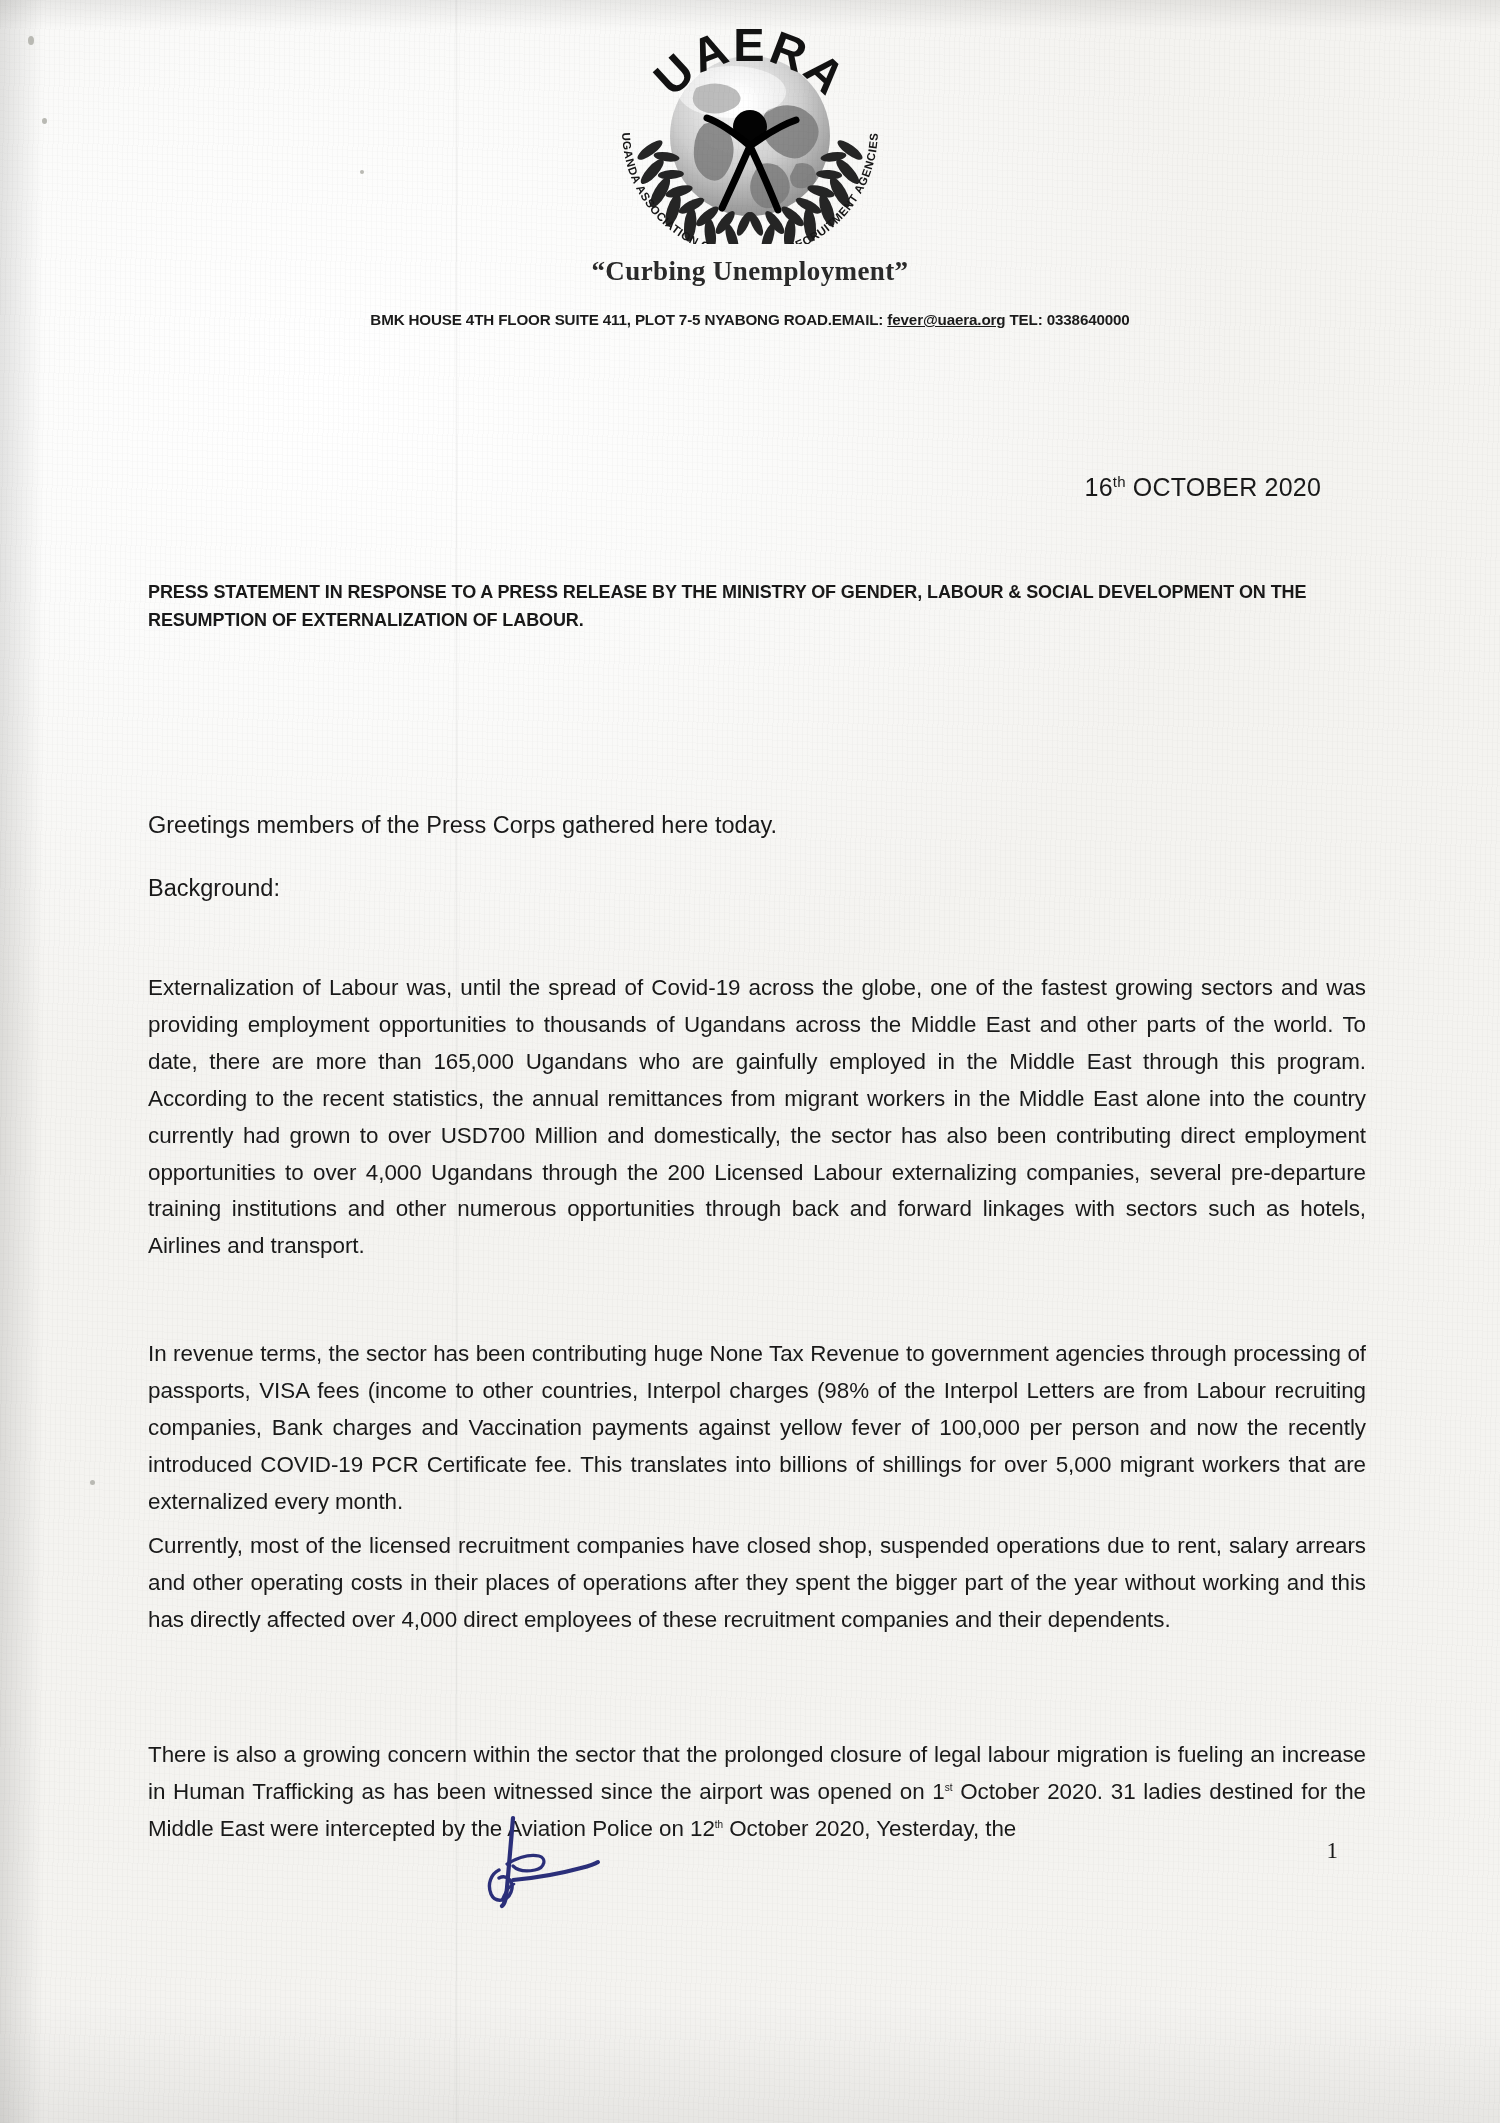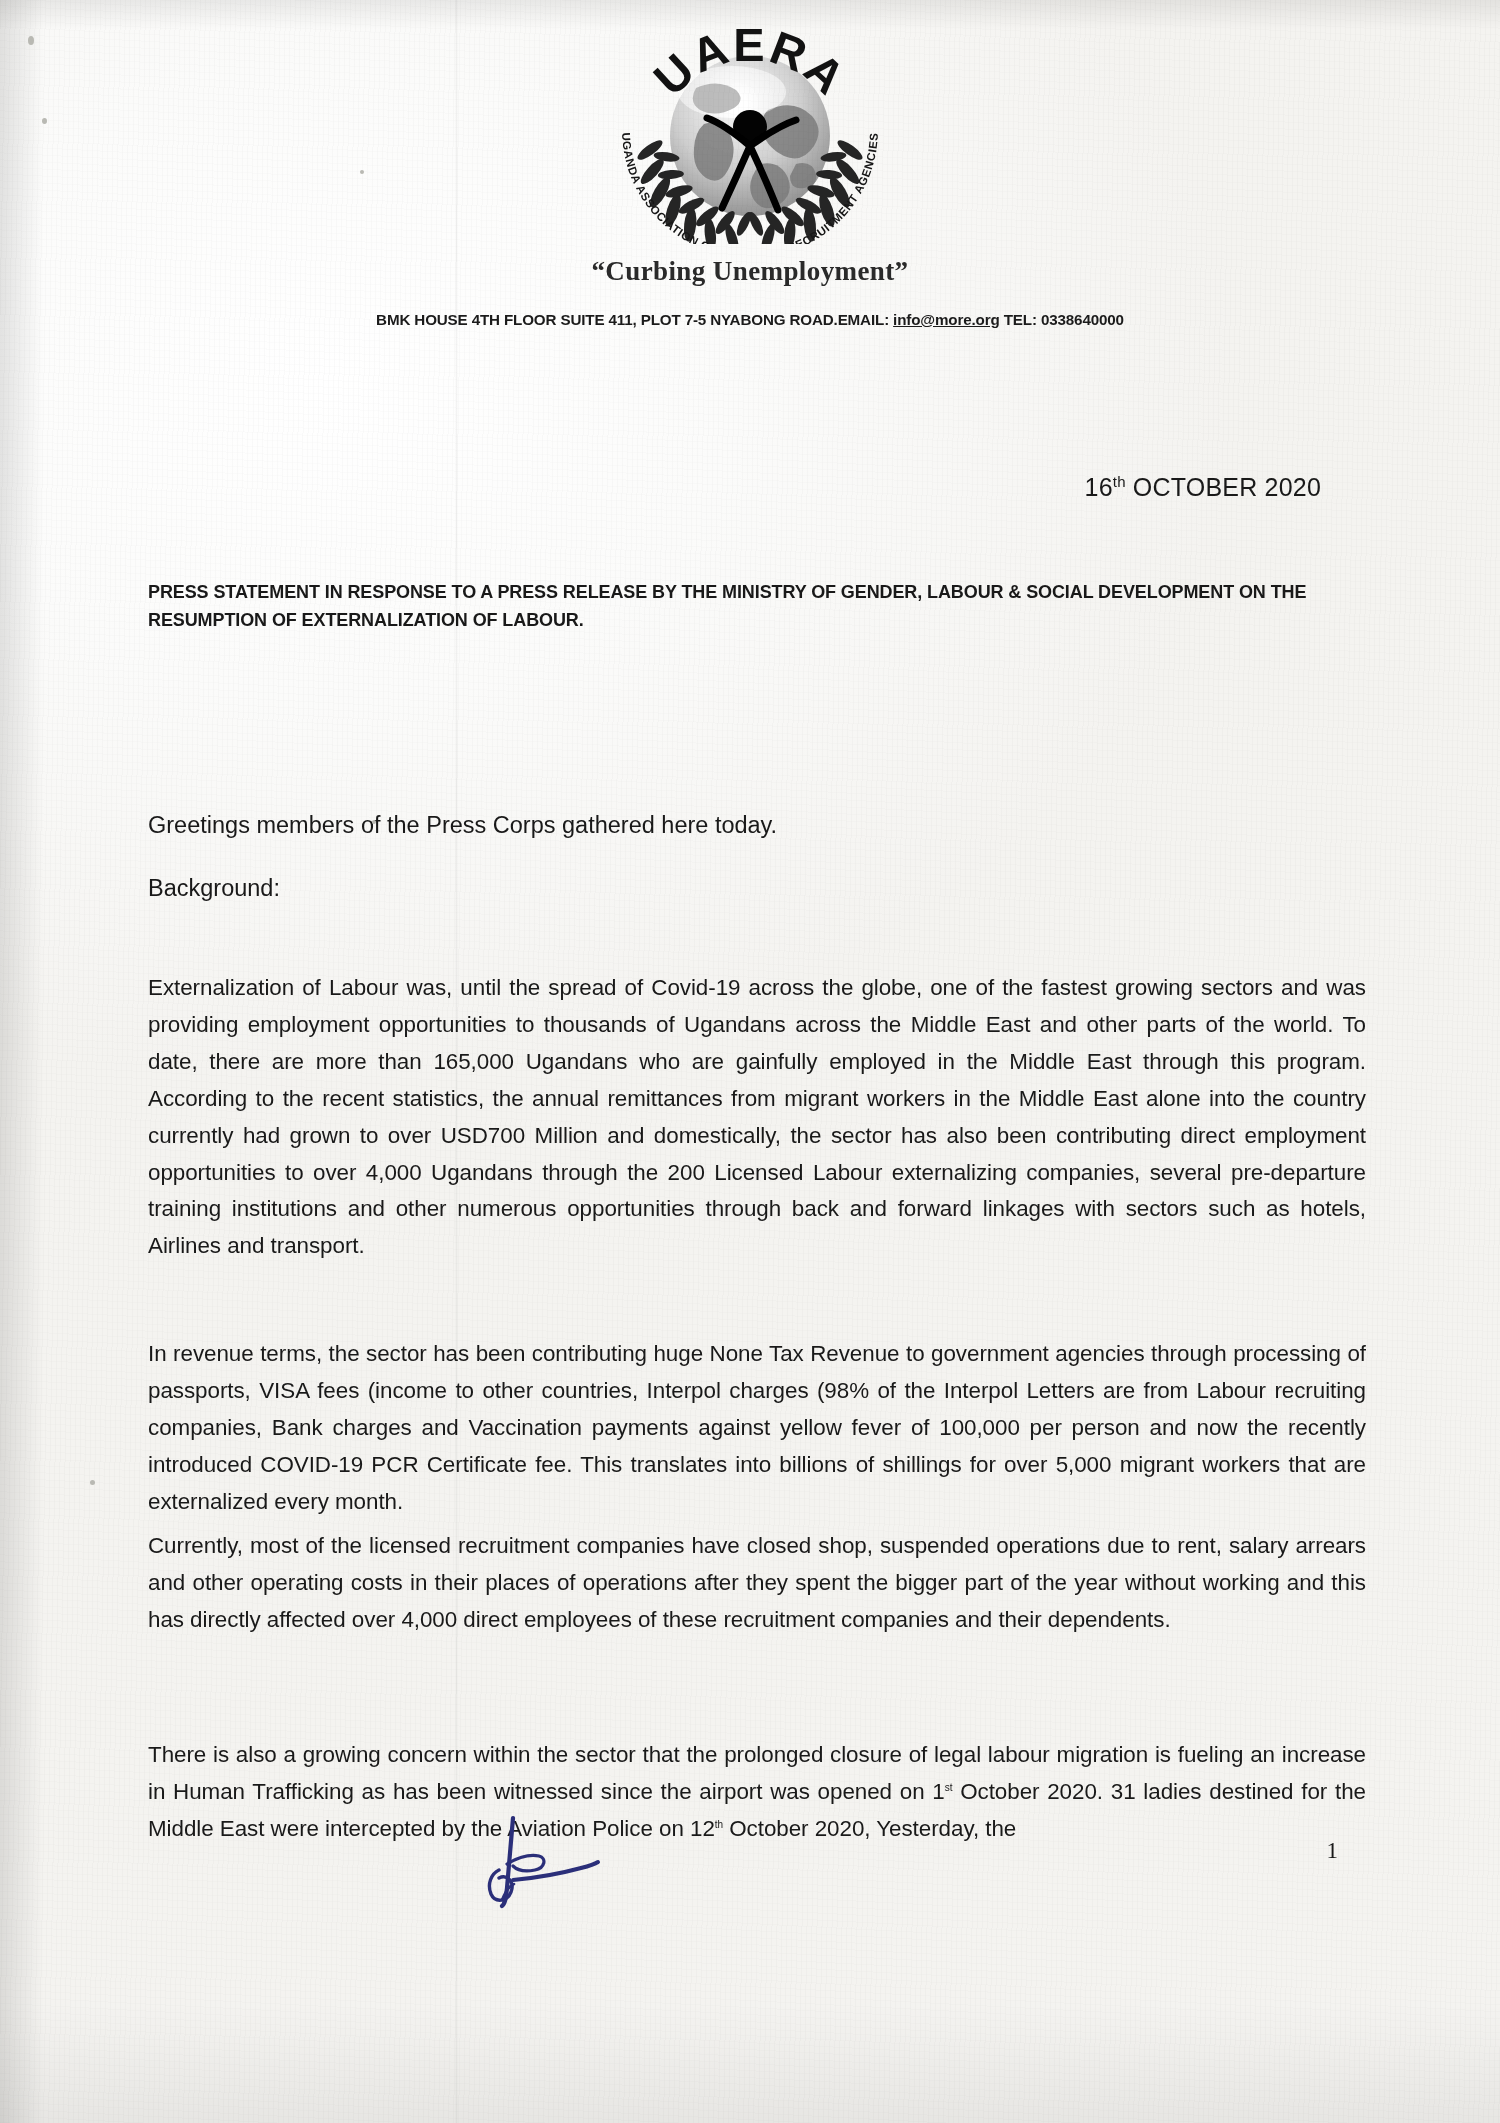--- a/index.html
+++ b/index.html
@@ -277,21 +277,21 @@
 
         <text font-family="'Liberation Sans', sans-serif" font-size="11.5" font-weight="bold" fill="#232323" letter-spacing="0.6">
           <textPath href="#arcBottom" startOffset="50%" text-anchor="middle">UGANDA ASSOCIATION OF EXTERNAL RECRUITMENT AGENCIES</textPath>
         </text>
       </svg>
     </div>
 
     <div class="tagline">“Curbing Unemployment”</div>
 
     <div class="address-line">
-      <span>BMK HOUSE 4TH FLOOR SUITE 411, PLOT 7-5 NYABONG ROAD.EMAIL: </span><span class="email">info@more.org</span><span> TEL: 0338640000</span>
+      <span>BMK HOUSE 4TH FLOOR SUITE 411, PLOT 7-5 NYABONG ROAD.EMAIL: </span><span class="email">fever@uaera.org</span><span> TEL: 0338640000</span>
     </div>
   </div>
 
   <div class="doc-date">
     <span>16</span><sup>th</sup><span> OCTOBER 2020</span>
   </div>
 
   <div class="doc-title">PRESS STATEMENT IN RESPONSE TO A PRESS RELEASE BY THE MINISTRY OF GENDER, LABOUR &amp; SOCIAL DEVELOPMENT ON THE RESUMPTION OF EXTERNALIZATION OF LABOUR.</div>
 
   <div class="greeting">Greetings members of the Press Corps gathered here today.</div>

